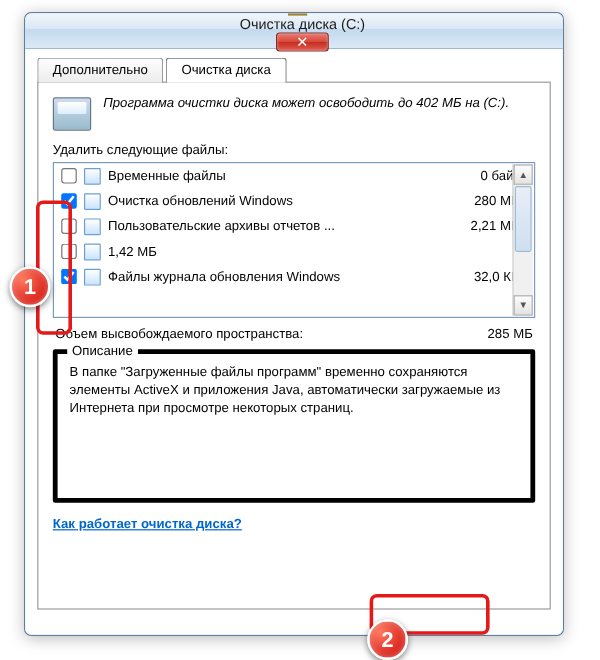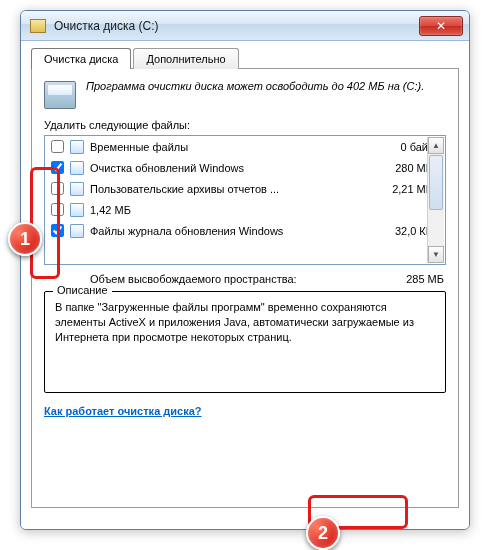--- a/index.html
+++ b/index.html
@@ -24,21 +24,22 @@
     background: #fff;
     box-shadow: 0 2px 12px rgba(0,0,0,0.25);
     overflow: hidden;
   }
   .titlebar {
     height: 30px;
     background: linear-gradient(to bottom, #f2f6fb 0%, #d9e7f5 45%, #c3d9ef 46%, #dce9f6 100%);
     border-bottom: 1px solid #9fb9d4;
     display: flex;
     align-items: center;
-    padding: 0 6px 0 9px;
+    padding: 0 6px 0 20px;
+    flex-direction: column;
   }
   .titlebar .drive-ico {
     width: 16px; height: 14px;
     background: linear-gradient(#f7e8a0,#e0c050);
     border: 1px solid #a08030;
     margin-right: 8px;
   }
   .titlebar .title {
     color: #1a1a1a;
     font-size: 12px;
@@ -132,24 +133,24 @@
   .scrollbar{
     position:absolute;right:1px;top:1px;bottom:1px;width:17px;
     background:#f0f0f0;border-left:1px solid #d0d0d0;
   }
   .scrollbar .btn{height:17px;background:linear-gradient(#fdfdfd,#e3e3e3);
     border:1px solid #b0b0b0;display:flex;align-items:center;justify-content:center;font-size:8px;color:#555;}
   .scrollbar .thumb{position:absolute;top:18px;left:1px;right:1px;height:55px;
     background:linear-gradient(#e8eef7,#cfdff1);border:1px solid #9fb9d4;border-radius:2px;}
   .scrollbar .down{position:absolute;bottom:0;left:0;right:0;}
   .total-row{display:flex;margin:8px 2px 6px 2px;font-size:11px;}
-  .total-row .lab{flex:1;margin-left:44px;}
+  .total-row .lab{flex:1;}
   .groupbox{
-    border:1px solid #000000;border-radius:2px;
-    margin-top:4px;padding:8px 10px 23px 10px;position:relative;height:102px;
+    border:4px solid #000000;border-radius:2px;
+    margin-top:4px;padding:8px 10px 23px 10px;position:relative;height:128px;
   }
   .groupbox .legend{
     position:absolute;top:-8px;left:8px;background:#fff;padding:0 4px;font-size:11px;
   }
   .desc{font-size:11px;line-height:1.35;}
   .view-btn{
     position:absolute;bottom:10px;right:10px;
     padding:2px 10px;height:22px;
     background:linear-gradient(#fdfdfd,#e7e7e7);
     border:1px solid #8c8c8c;border-radius:3px;font-size:11px;
@@ -195,22 +196,22 @@
     <div class="drive-ico"></div>
     <div class="title">Очистка диска  (C:)</div>
     <div class="close-btn">
       <span>✕</span>
     </div>
   </div>
 
   <div class="client">
 
     <div class="tabs">
+      <div class="tab">Дополнительно</div>
       <div class="tab active">Очистка диска</div>
-      <div class="tab">Дополнительно</div>
     </div>
 
     <div class="tabpanel">
 
       <div class="blurb">
         <div class="drive-big"></div>
         <div class="blurb-text">Программа очистки диска может освободить до 402 МБ на  (C:).</div>
       </div>
 
       <div class="label">Удалить следующие файлы:</div>

